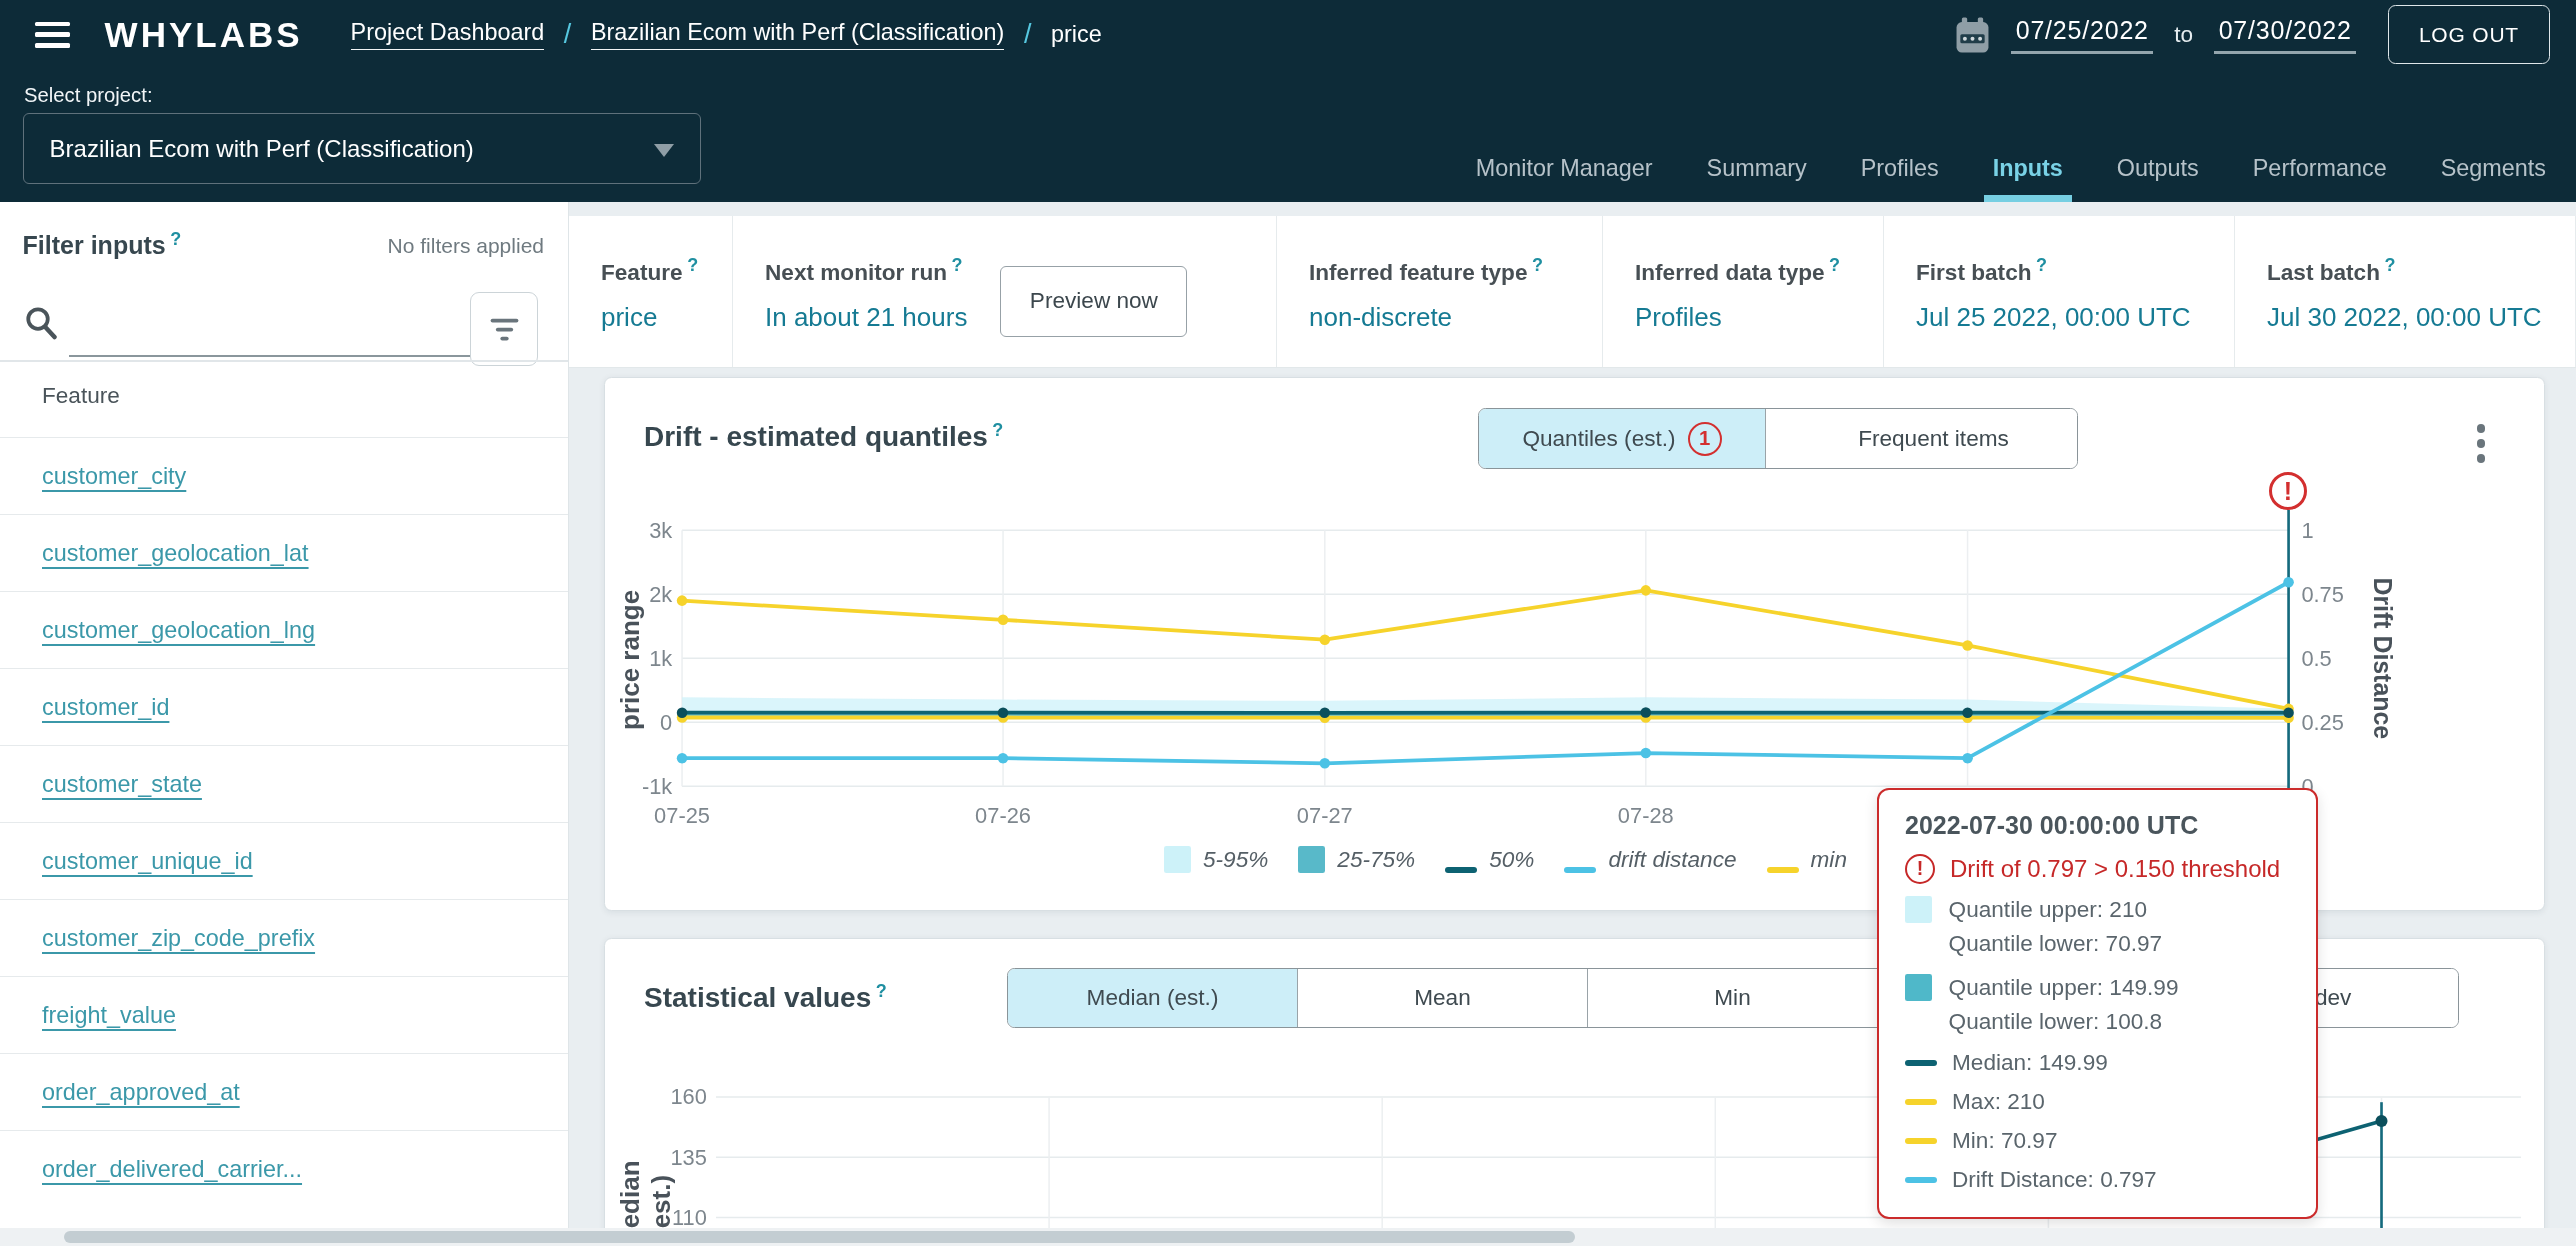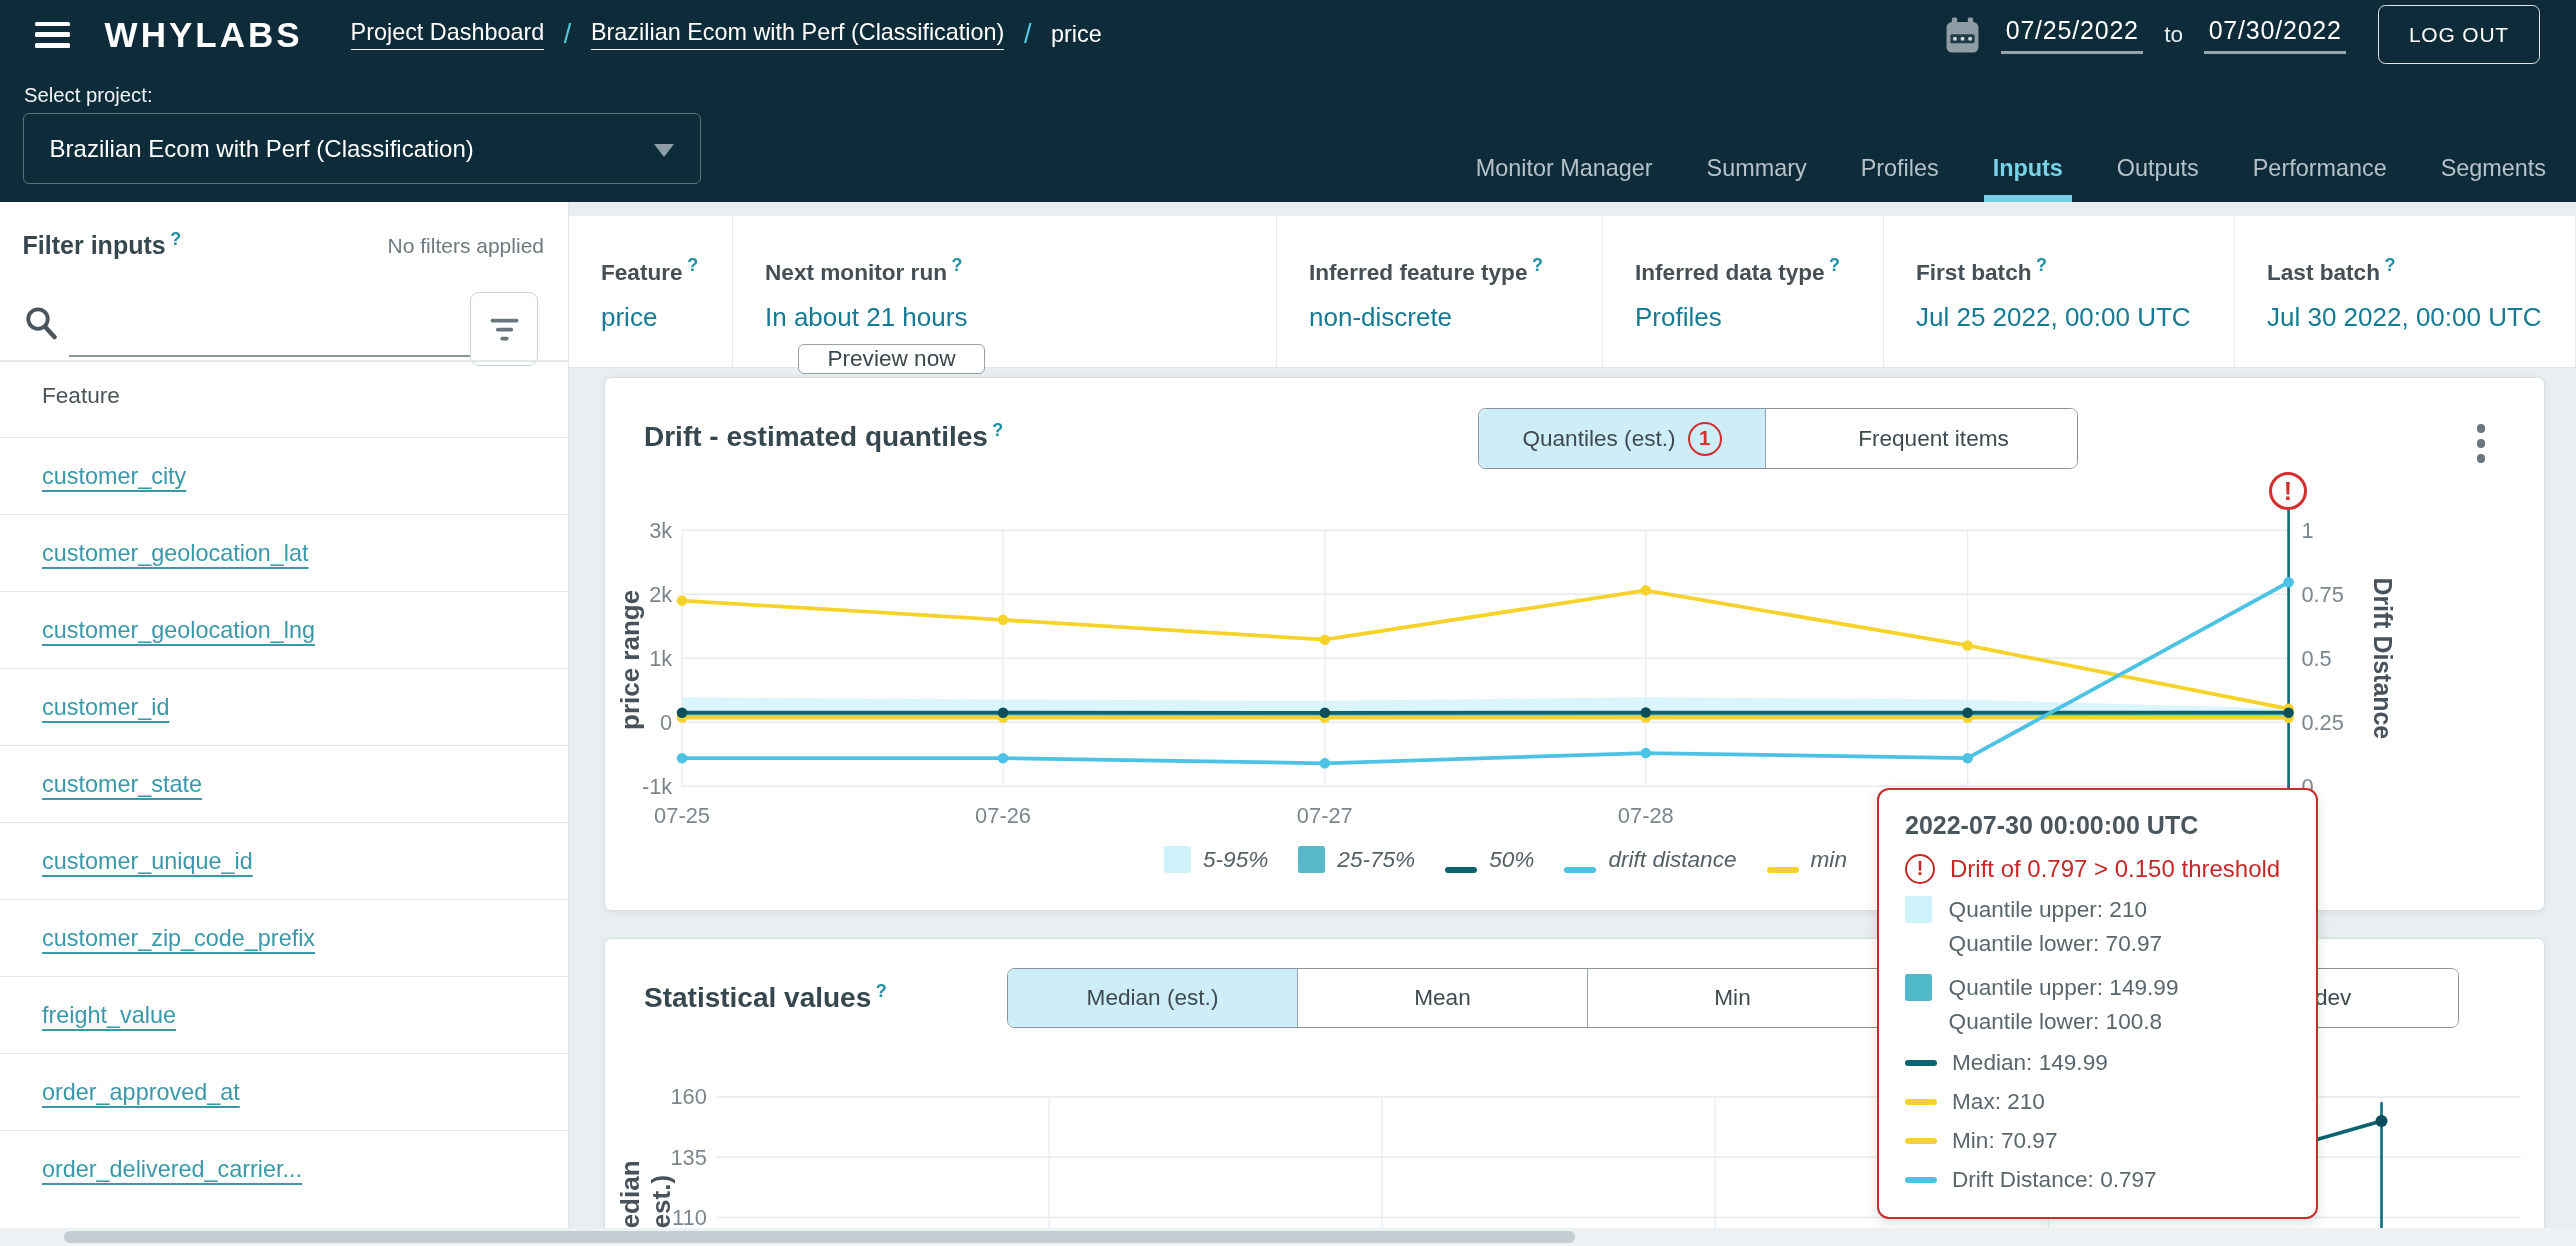--- a/index.html
+++ b/index.html
@@ -7,21 +7,21 @@
         font-family:"Liberation Sans",sans-serif;color:#37474f;}
   
   .topbar{position:absolute;left:0;top:0;width:2576px;height:202px;background:#0d2b38;}
   .topbar-row1{position:absolute;left:12px;top:0;right:0;height:69px;display:flex;align-items:center;}
   .hamburger{width:35px;height:26px;margin-left:22.6px;display:flex;flex-direction:column;justify-content:space-between;cursor:pointer;}
   .hamburger span{display:block;height:4.5px;background:#fff;border-radius:1.5px;}
   .brand{color:#fff;font-size:35px;font-weight:800;letter-spacing:3px;margin-left:35px;}
   .crumbs{display:flex;align-items:center;margin-left:48px;font-size:23.4px;color:#fff;gap:19.6px;}
   .crumb-link{border-bottom:1.5px solid rgba(255,255,255,.95);padding-bottom:3px;cursor:pointer;}
   .crumb-sep{color:#56c8e0;font-size:27px;}
-  .top-right{margin-left:auto;display:flex;align-items:center;margin-right:36px;gap:21px;}
+  .top-right{margin-left:auto;display:flex;align-items:center;margin-right:26px;gap:21px;}
   .date-field{color:#fff;font-size:25px;letter-spacing:0.8px;border-bottom:3px solid #93a5ad;padding:0 4.5px 6px 4.5px;cursor:text;}
   .date-to{color:#e6edf0;font-size:22.6px;}
   .logout-btn{border:1.5px solid #dfe7ea;border-radius:7.5px;color:#fff;font-size:21px;letter-spacing:0.8px;
               padding:16.6px 30px;background:transparent;cursor:pointer;margin-left:10.6px;}
   
   .select-label{position:absolute;left:24px;top:84px;color:#f2f6f8;font-size:20.3px;}
   .project-select{position:absolute;left:22.6px;top:113px;width:678px;height:71px;border:1.5px solid #5f717b;border-radius:6px;
                   display:flex;align-items:center;color:#fff;font-size:24px;padding-left:26px;cursor:pointer;box-sizing:border-box;}
   .select-caret{position:absolute;right:26px;top:30px;width:0;height:0;border-left:10.6px solid transparent;
                 border-right:10.6px solid transparent;border-top:13.6px solid #8f9ea6;}
@@ -203,21 +203,21 @@
       </div>
   </div>
 
   <div class="info-strip" id="info-strip">
       <div class="info-cell" style="width: 164px;">
         <div>
           <div class="info-label">Feature<span class="help">?</span></div>
           <div class="info-value">price</div>
         </div>
       </div>
-      <div class="info-cell" style="width: 544px; flex-direction: column;">
+      <div class="info-cell" style="width: 544px;">
         <div>
           <div class="info-label">Next monitor run<span class="help">?</span></div>
           <div class="info-value">In about 21 hours</div>
         </div>
         <button class="preview-btn">Preview now</button>
       </div>
       <div class="info-cell" style="width: 326px;">
         <div>
           <div class="info-label">Inferred feature type<span class="help">?</span></div>
           <div class="info-value">non-discrete</div>

